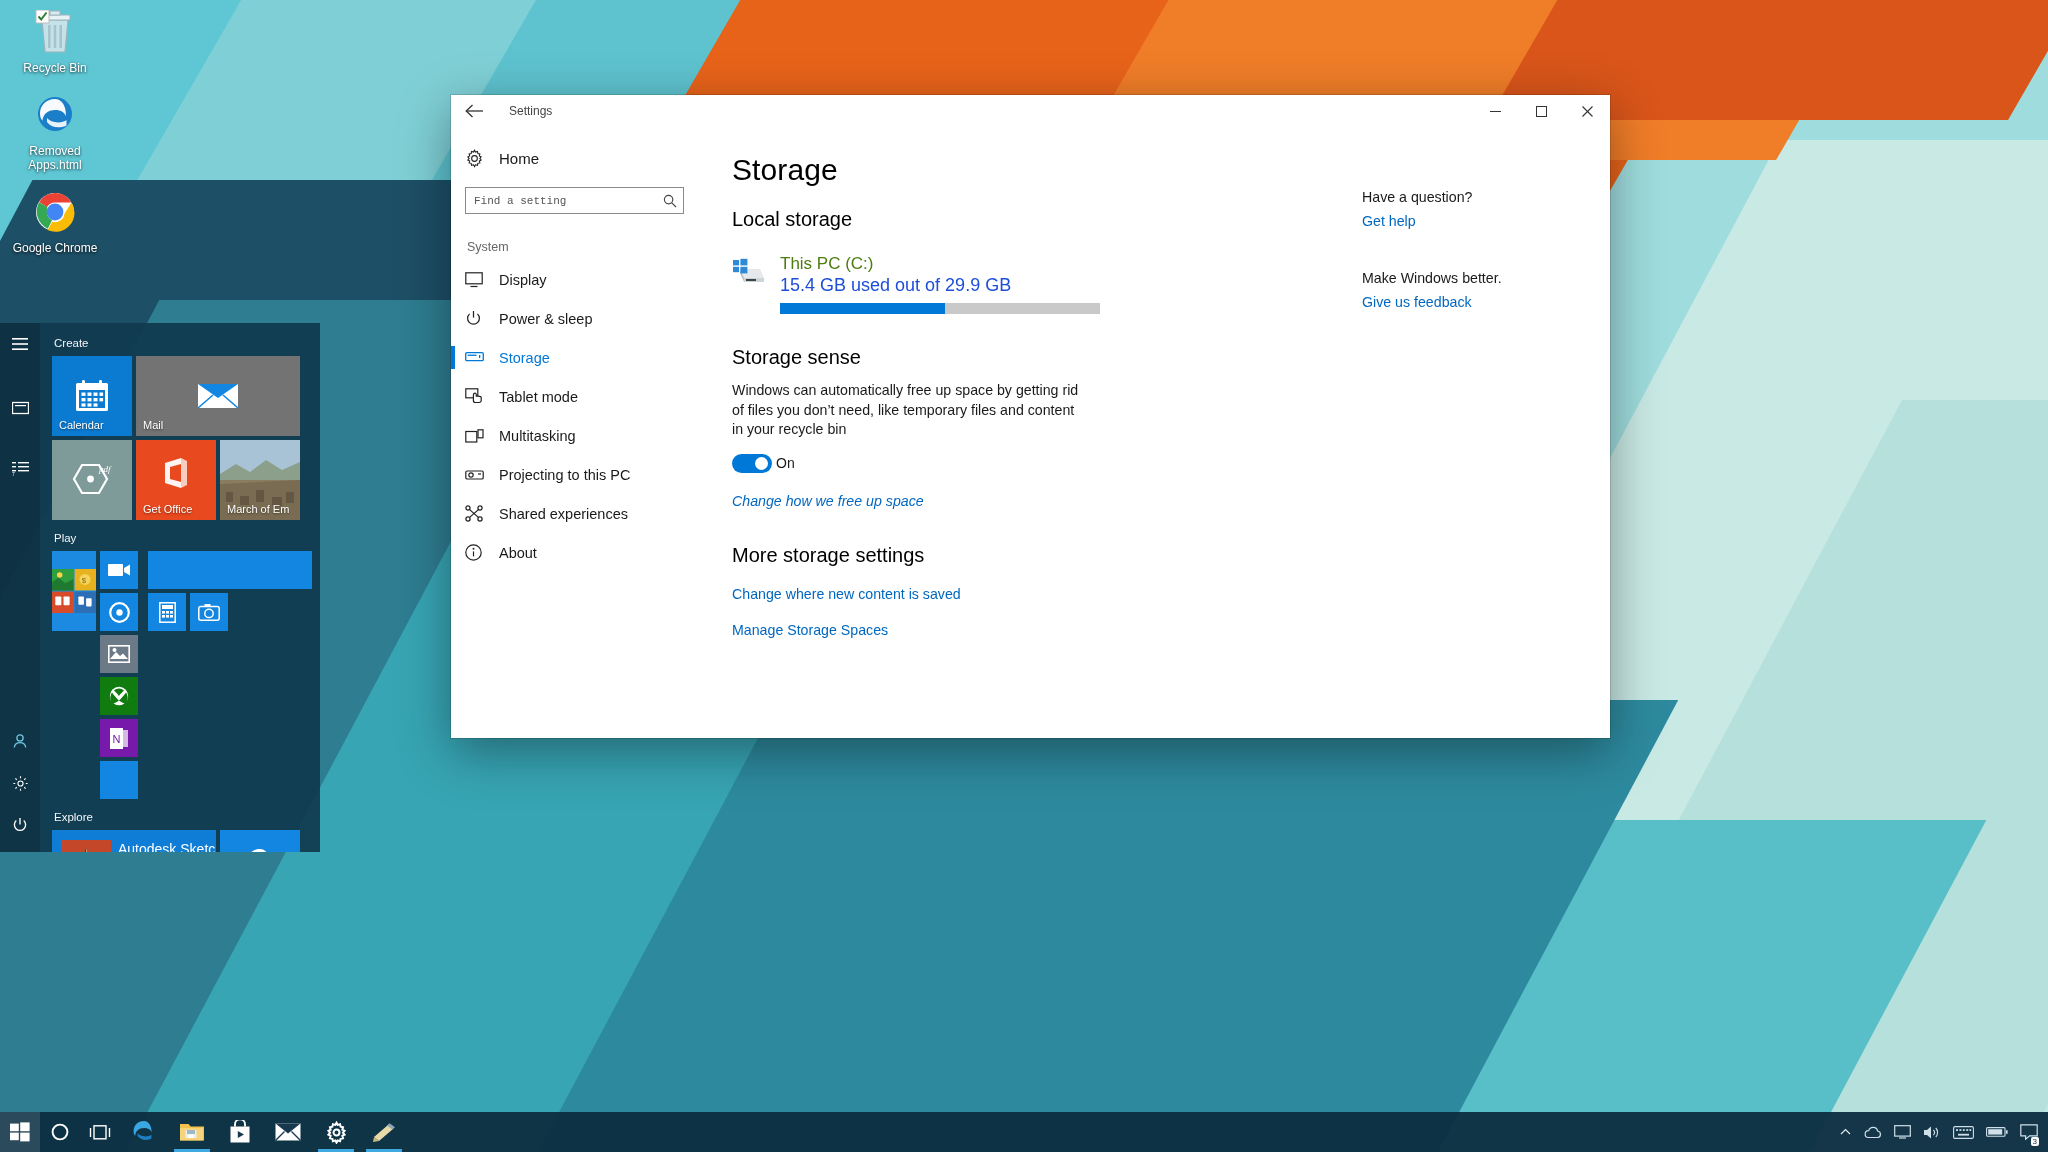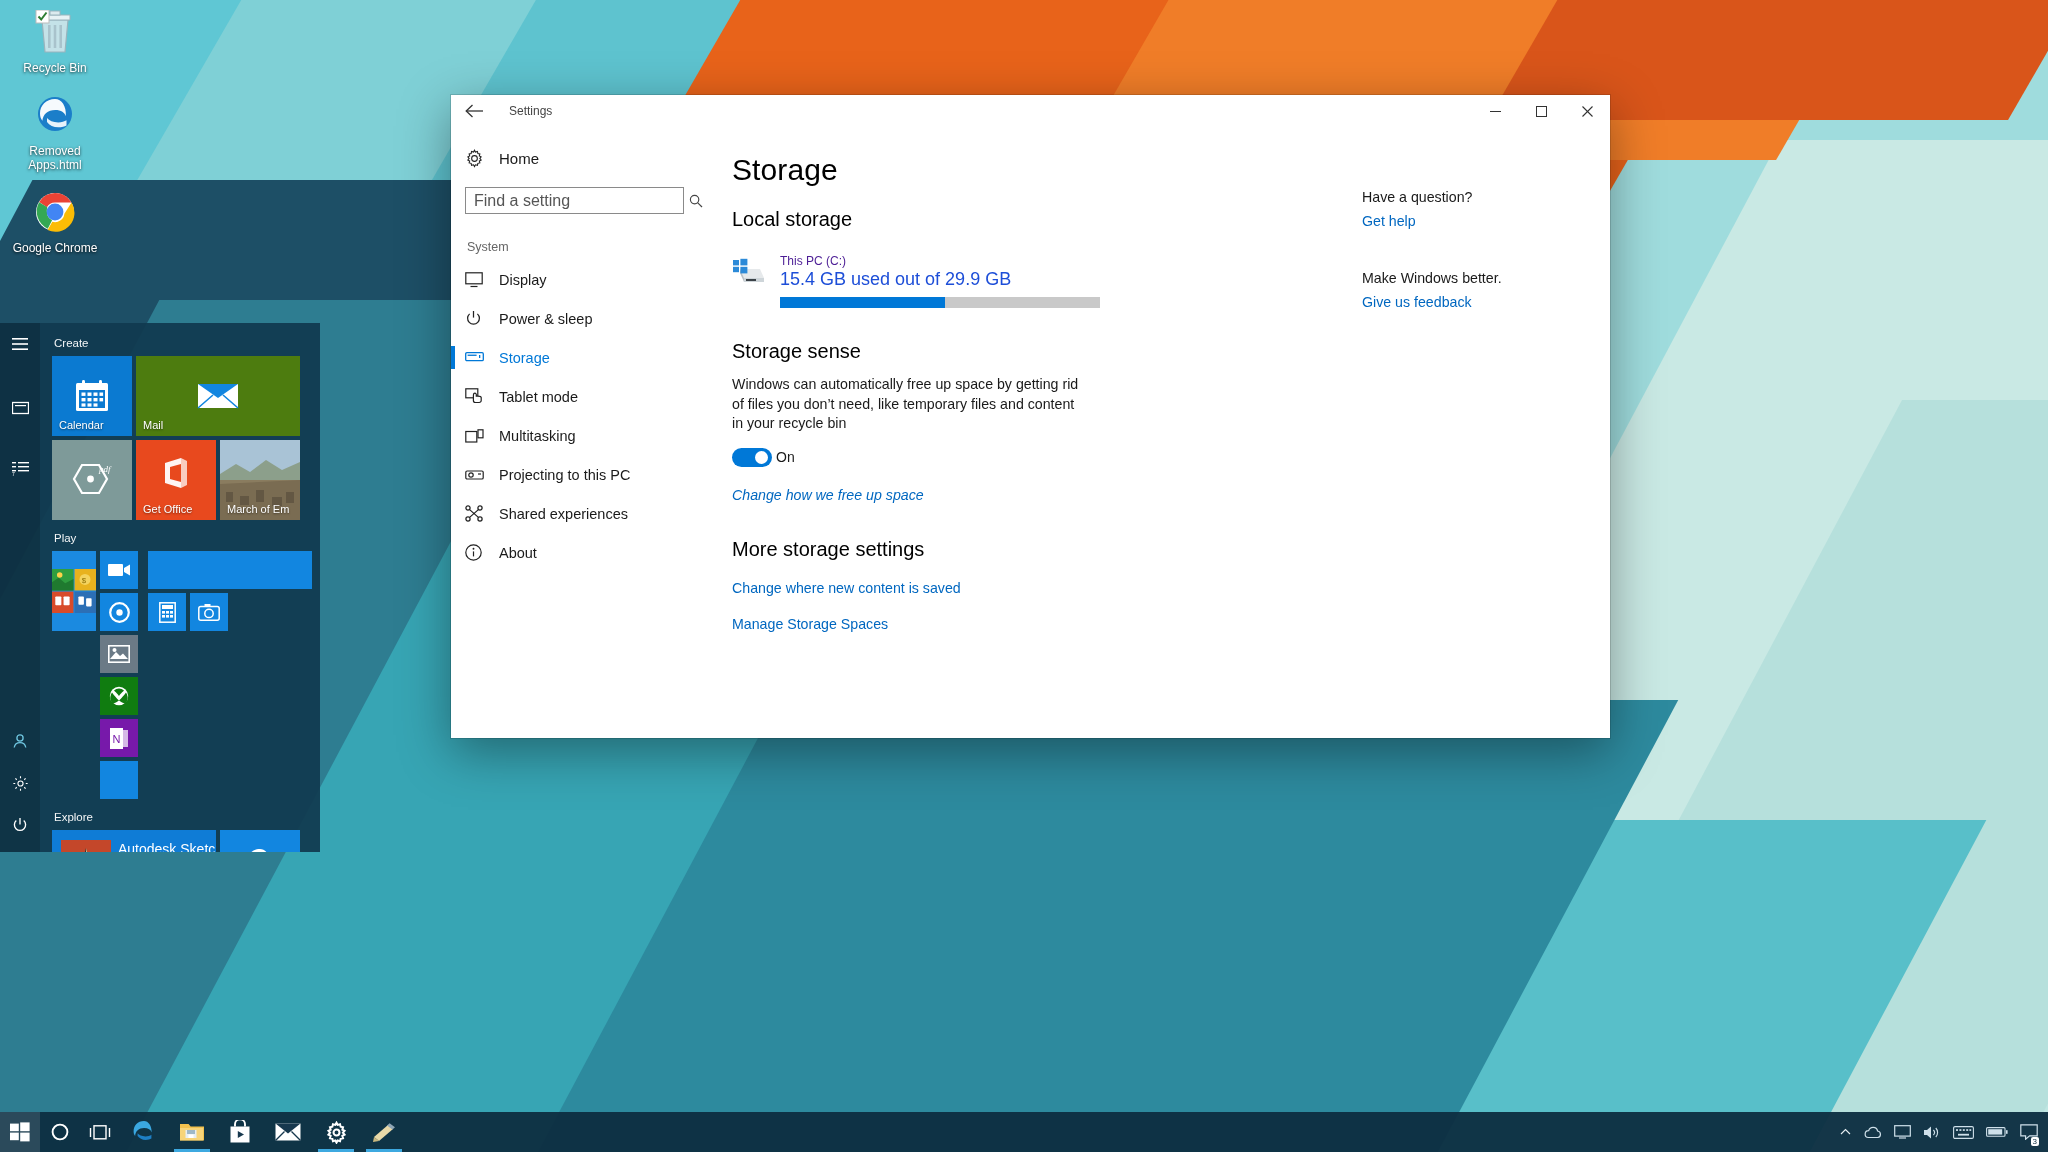--- a/index.html
+++ b/index.html
@@ -94,22 +94,22 @@
     display:flex; align-items:center; height:38px; padding-left:14px; cursor:pointer;
   }
   .nav-ico { width:34px; flex:none; display:flex; align-items:center; justify-content:flex-start; }
   #home-label { font-size:15px; color:#1a1a1a; }
   #search-wrap { padding:10px 14px 0 14px; }
   #search-box {
     position:relative; height:27px; border:1px solid #8a8a8a; background:#fff;
     display:flex; align-items:center;
   }
   #search-input {
-    border:0; outline:0; flex:1; font-size:16px; color:#111; padding:0 8px;
-    font-family:Liberation Sans, sans-serif; background:transparent;
+    border:0; outline:0; flex:1; font-size:11px; color:#111; padding:0 8px;
+    font-family:Liberation Mono, monospace; background:transparent;
   }
   #search-input::placeholder { color:#555; }
   #search-icon { width:26px; display:flex; align-items:center; justify-content:center; }
   #nav-group-label { font-size:12.5px; color:#666; margin:26px 0 6px 16px; }
   .nav-item {
     display:flex; align-items:center; height:39px; padding-left:14px; cursor:pointer; position:relative;
   }
   .nav-item .nlabel { font-size:14.5px; color:#1a1a1a; }
   .nav-item.active .nlabel { color:#0078d7; }
   .nav-item.active::before {
@@ -117,21 +117,21 @@
   }
 
   
   #main { flex:1; padding:26px 0 0 34px; overflow:hidden; position:relative; }
   #page-title { font-size:30px; font-weight:400; color:#000; letter-spacing:.1px; }
   .sec-head { font-size:20px; color:#000; font-weight:400; }
   #local-storage-head { margin-top:21px; }
   #drive-row { display:flex; margin-top:23px; }
   #drive-icon { width:44px; flex:none; padding-top:4px; }
   #drive-info { margin-left:4px; }
-  #drive-name { font-size:12px; color:#4c1d95; cursor:pointer; }
+  #drive-name { font-size:17px; color:#4d7c0f; cursor:pointer; }
   #drive-usage { font-size:18px; color:#1d4ed8; margin-top:1px; }
   #drive-bar { margin-top:7px; width:320px; height:11px; background:#c9c9c9; }
   #drive-bar-fill { height:100%; background:#0078d7; }
 
   #storage-sense-head { margin-top:32px; }
   #storage-sense-desc {
     margin-top:12px; font-size:14.2px; color:#1a1a1a; line-height:1.38; max-width:352px;
   }
   #toggle-row { display:flex; align-items:center; margin-top:14px; }
   .switch {
@@ -323,21 +323,21 @@
             <rect x="6.5" y="23.4" width="4" height="3.2"></rect>
                 <rect x="12.5" y="23.4" width="4" height="3.2"></rect>
                 <rect x="18.5" y="23.4" width="4" height="3.2"></rect>
             <rect x="7" y="0" width="3" height="6" rx="1.4"></rect>
                 <rect x="24" y="0" width="3" height="6" rx="1.4"></rect>
           </g>
             </svg>
         </div>
         <div class="tname">Calendar</div>
       </div>
-      <div class="tile t-wide" style="background:#4d7c0f">
+      <div class="tile t-wide" style="background:#737373">
         <div class="tile-icon-c">
           <svg width="42" height="30" viewBox="0 0 42 30">
               <g fill="#fff">
             <path d="M1 3 L41 3 L41 27 L1 27 Z"></path>
           </g>
               <g fill="#1286e0">
             <path d="M1 3 L21 17 L41 3 Z"></path>
           </g>
               <g fill="none" stroke="#1286e0" stroke-width="1.6">
             <path d="M1 27 L16 14 M41 27 L26 14"></path>

